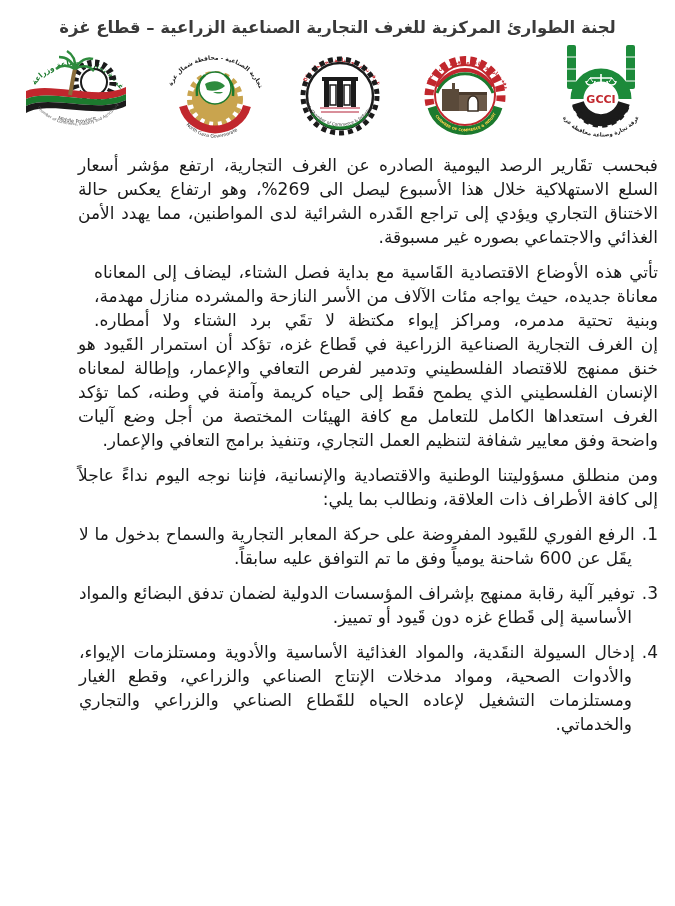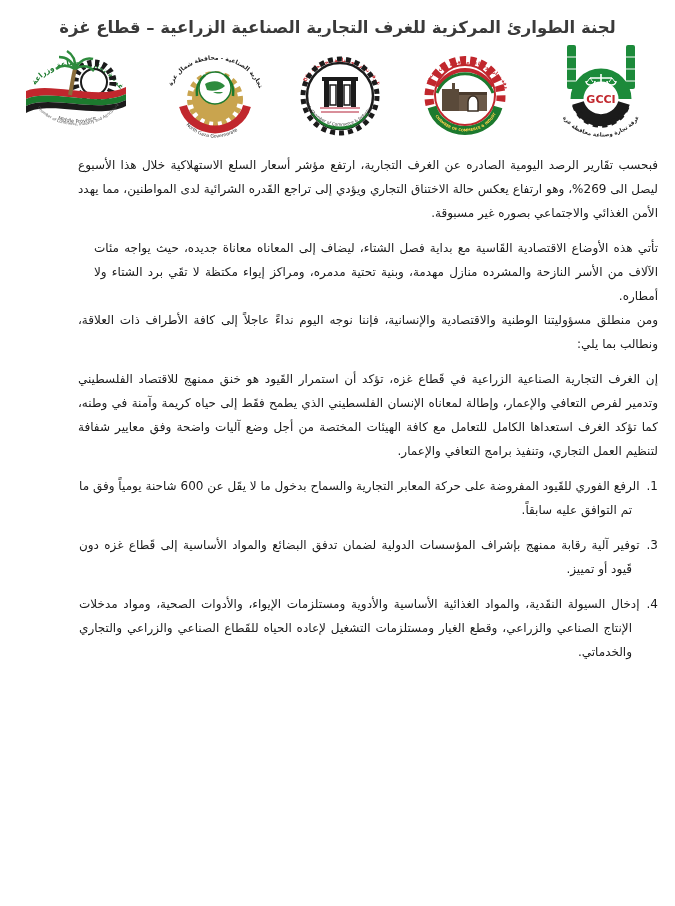--- a/index.html
+++ b/index.html
@@ -24,21 +24,21 @@
     display:flex;
     justify-content:space-between;
     align-items:center;
     padding:2px 14px 0 12px;
     height:96px;
   }
   .logo{flex:0 0 auto;}
   .content{
     direction:rtl;
     margin:12px 17px 0 78px;
-    font-size:12px;
+    font-size:17px;
     line-height:24px;
     text-align:justify;
   }
   .para{margin:0 0 11px 0;}
   .para.no-gap{margin-bottom:0;}
   .stretch-last{text-align-last:justify;margin-left:16px;}
   .salutation{font-weight:bold;margin:0 0 11px 0;}
   .list-item{
     margin:0 0 11px 1px;
     padding-right:26px;
@@ -197,23 +197,23 @@
 
   </div>
 
   <div class="content">
 
     <div class="para">فبحسب تقَارير الرصد اليومية الصادره عن الغرف التجارية، ارتفع مؤشر أسعار السلع الاستهلاكية خلال هذا الأسبوع ليصل الى 269%، وهو ارتفاع يعكس حالة الاختناق التجاري ويؤدي إلى تراجع القَدره الشرائية لدى المواطنين، مما يهدد الأمن الغذائي والاجتماعي بصوره غير مسبوقة.</div>
 
 
     <div class="para no-gap stretch-last">تأتي هذه الأوضاع الاقتصادية القَاسية مع بداية فصل الشتاء، ليضاف إلى المعاناه معاناة جديده، حيث يواجه مئات الآلاف من الأسر النازحة والمشرده منازل مهدمة، وبنية تحتية مدمره، ومراكز إيواء مكتظة لا تقَي برد الشتاء ولا أمطاره.</div>
 
+    <div class="para">إن الغرف التجارية الصناعية الزراعية في قَطاع غزه، تؤكد أن استمرار القَيود هو خنق ممنهج للاقتصاد الفلسطيني وتدمير لفرص التعافي والإعمار، وإطالة لمعاناه الإنسان الفلسطيني الذي يطمح فقَط إلى حياه كريمة وآمنة في وطنه، كما تؤكد الغرف استعداها الكامل للتعامل مع كافة الهيئات المختصة من أجل وضع آليات واضحة وفق معايير شفافة لتنظيم العمل التجاري، وتنفيذ برامج التعافي والإعمار.</div>
+
     <div class="para">ومن منطلق مسؤوليتنا الوطنية والاقتصادية والإنسانية، فإننا نوجه اليوم نداءً عاجلاً إلى كافة الأطراف ذات العلاقة، ونطالب بما يلي:</div>
-
-    <div class="para">إن الغرف التجارية الصناعية الزراعية في قَطاع غزه، تؤكد أن استمرار القَيود هو خنق ممنهج للاقتصاد الفلسطيني وتدمير لفرص التعافي والإعمار، وإطالة لمعاناه الإنسان الفلسطيني الذي يطمح فقَط إلى حياه كريمة وآمنة في وطنه، كما تؤكد الغرف استعداها الكامل للتعامل مع كافة الهيئات المختصة من أجل وضع آليات واضحة وفق معايير شفافة لتنظيم العمل التجاري، وتنفيذ برامج التعافي والإعمار.</div>
 
     <div class="list-item">
       <span class="li-num">1.</span><span>الرفع الفوري للقَيود المفروضة على حركة المعابر التجارية والسماح بدخول ما لا يقَل عن 600 شاحنة يومياً وفق ما تم التوافق عليه سابقاً.</span>
     </div>
 
 
     <div class="list-item">
       <span class="li-num">3.</span><span>توفير آلية رقابة ممنهج بإشراف المؤسسات الدولية لضمان تدفق البضائع والمواد الأساسية إلى قَطاع غزه دون قَيود أو تمييز.</span>
     </div>
 

